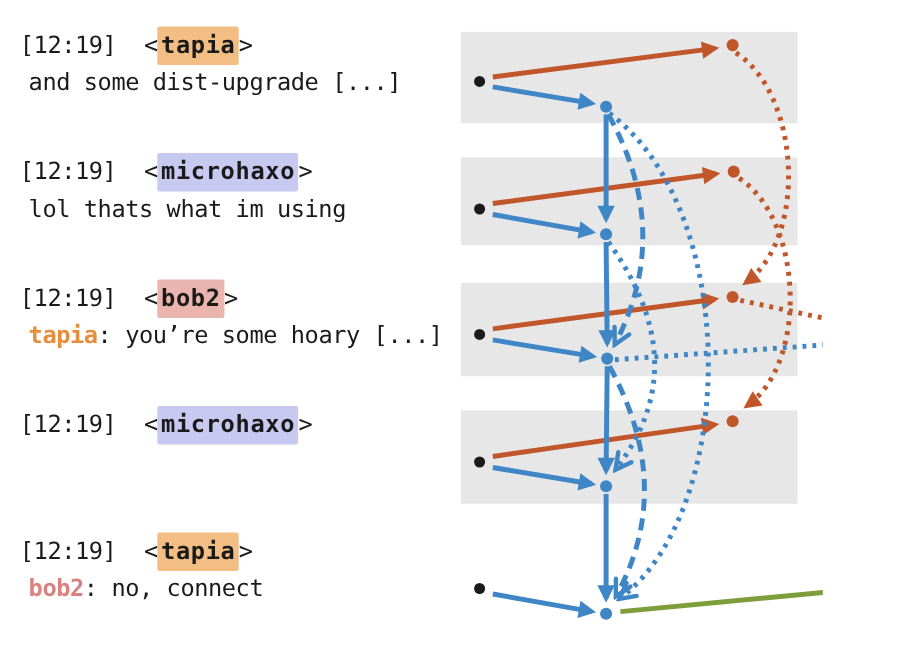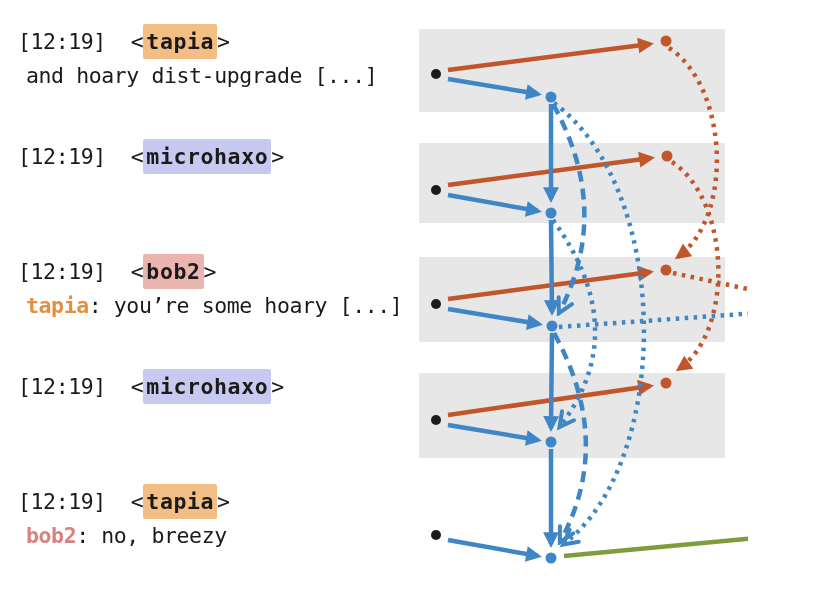--- a/index.html
+++ b/index.html
@@ -93,34 +93,35 @@
       <circle cx="666" cy="383" r="5.5" fill="#c1562b"></circle>
       <circle cx="436" cy="535" r="5" fill="#1b1b1b"></circle>
       <circle cx="551" cy="558" r="5.5" fill="#3f86c6"></circle>
       <circle cx="780" cy="297" r="5.5" fill="#c1562b"></circle>
       <circle cx="780" cy="311" r="5.5" fill="#3f86c6"></circle>
       <circle cx="780" cy="534" r="5" fill="#7d9e3b"></circle>
     </svg>
 
   <div class="msg" style="top:24px">
     <div class="l1"><span>[12:19]</span><span class="ab lt">&lt;</span><span class="nick" style="background-color: rgb(243, 190, 131);">tapia</span><span class="ab">&gt;</span></div>
-    <div class="l2"><span>and hoary dist-upgrade [...]</span></div>
+    <div class="l2"><span>and some dist-upgrade [...]</span></div>
   </div>
 
   <div class="msg" style="top:139px">
     <div class="l1"><span>[12:19]</span><span class="ab lt">&lt;</span><span class="nick" style="background-color: rgb(199, 201, 241);">microhaxo</span><span class="ab">&gt;</span></div>
+    <div class="l2"><span>lol thats what im using</span></div>
   </div>
 
   <div class="msg" style="top:254px">
     <div class="l1"><span>[12:19]</span><span class="ab lt">&lt;</span><span class="nick" style="background-color: rgb(234, 180, 175);">bob2</span><span class="ab">&gt;</span></div>
     <div class="l2"><span class="addr" style="color: rgb(231, 142, 60);">tapia</span><span>: you’re some hoary [...]</span></div>
   </div>
 
   <div class="msg" style="top:369px">
     <div class="l1"><span>[12:19]</span><span class="ab lt">&lt;</span><span class="nick" style="background-color: rgb(199, 201, 241);">microhaxo</span><span class="ab">&gt;</span></div>
   </div>
 
   <div class="msg" style="top:484px">
     <div class="l1"><span>[12:19]</span><span class="ab lt">&lt;</span><span class="nick" style="background-color: rgb(243, 190, 131);">tapia</span><span class="ab">&gt;</span></div>
-    <div class="l2"><span class="addr" style="color: rgb(216, 129, 126);">bob2</span><span>: no, breezy</span></div>
+    <div class="l2"><span class="addr" style="color: rgb(216, 129, 126);">bob2</span><span>: no, connect</span></div>
   </div>
 
 </div>
 
 </body></html>

